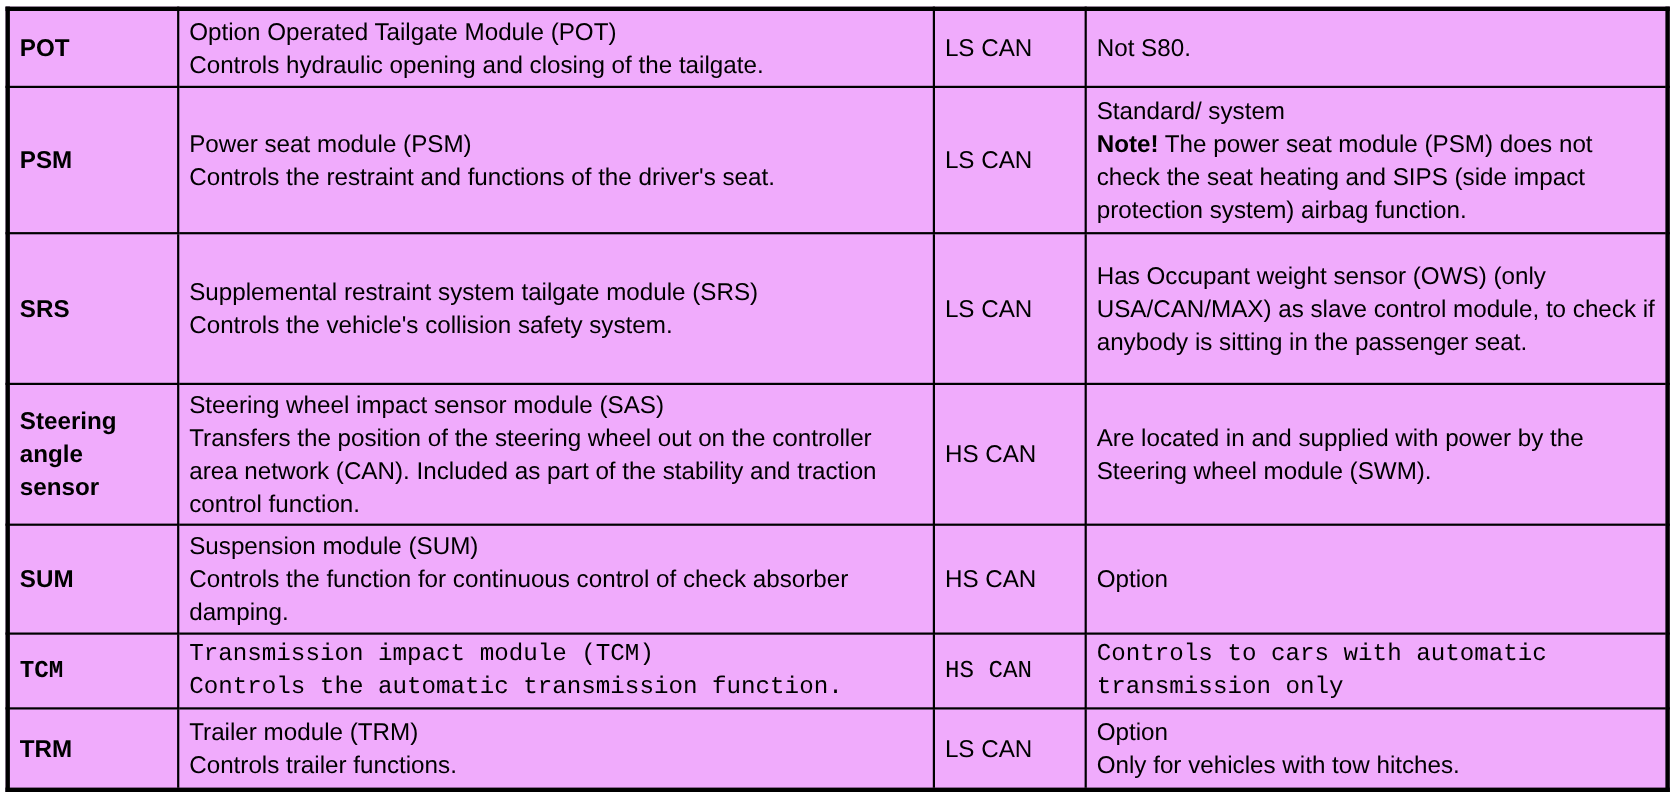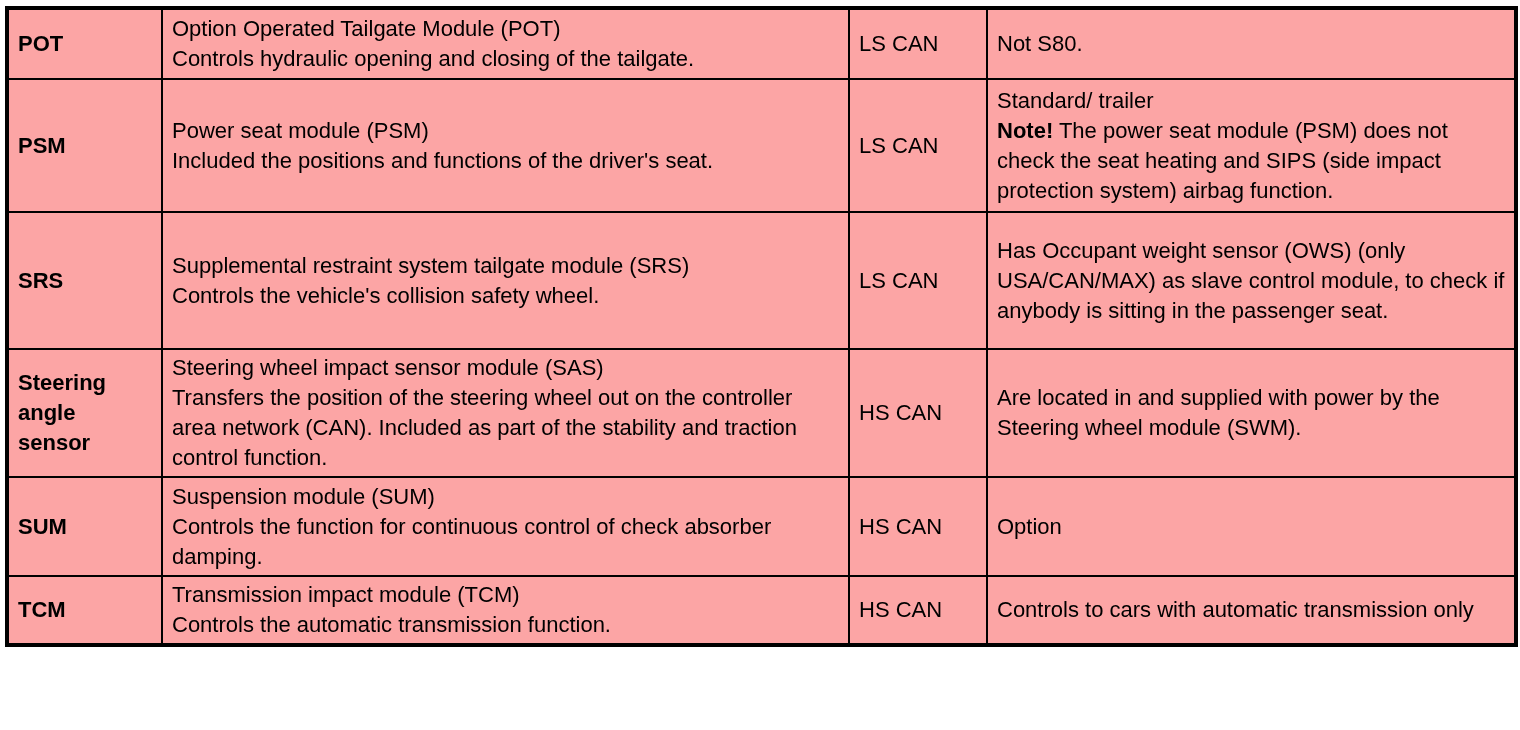--- a/index.html
+++ b/index.html
@@ -18,41 +18,41 @@
     background: #ffffff;
   }
   table.mod-table {
     position: absolute;
     left: 5px;
     top: 6px;
     width: 1509px;
     border-collapse: collapse;
     table-layout: fixed;
     border: 4px solid #000000;
-    background: #fca5a5;
+    background: #f0abfc;
   }
   table.mod-table td {
     border: 2px solid #000000;
     vertical-align: middle;
     padding: 3px 8px 3px 9px;
     font-size: 22px;
     line-height: 30px;
     color: #000000;
     overflow: hidden;
   }
   td.abbr-cell {
     font-weight: bold;
   }
   
   table.mod-table tr:nth-child(1) { height: 71px; }
   table.mod-table tr:nth-child(2) { height: 133px; }
   table.mod-table tr:nth-child(3) { height: 137px; }
   table.mod-table tr:nth-child(4) { height: 95px; }
   table.mod-table tr:nth-child(5) { height: 99px; }
-  table.mod-table tr:nth-child(6) { height: 52px; }
+  table.mod-table tr:nth-child(6) { height: 52px; font-family: Liberation Mono, monospace; }
   table.mod-table tr:nth-child(7) { height: 74px; }
   col.c-abbr  { width: 155px; }
   col.c-desc  { width: 687px; }
   col.c-net   { width: 138px; }
   col.c-notes { width: 529px; }
   .note-label { font-weight: bold; margin-top: 38px; }
 </style>
 </head>
 <body>
 
@@ -73,33 +73,33 @@
           </td>
           <td class="net-cell">LS CAN</td>
           <td class="notes-cell">
             <div>Not S80.</div>
           </td>
         </tr>
         <tr>
           <td class="abbr-cell">PSM</td>
           <td class="desc-cell">
             <div>Power seat module (PSM)</div>
-            <div>Included the positions and functions of the driver's seat.</div>
+            <div>Controls the restraint and functions of the driver's seat.</div>
           </td>
           <td class="net-cell">LS CAN</td>
           <td class="notes-cell">
-            <div>Standard/ trailer</div>
+            <div>Standard/ system</div>
             <div><span class="note-label">Note!</span> The power seat module (PSM) does not check the seat heating and SIPS (side impact protection system) airbag function.</div>
           </td>
         </tr>
         <tr>
           <td class="abbr-cell">SRS</td>
           <td class="desc-cell">
             <div>Supplemental restraint system tailgate module (SRS)</div>
-            <div>Controls the vehicle's collision safety wheel.</div>
+            <div>Controls the vehicle's collision safety system.</div>
           </td>
           <td class="net-cell">LS CAN</td>
           <td class="notes-cell">
             <div>Has Occupant weight sensor (OWS) (only USA/CAN/MAX) as slave control module, to check if anybody is sitting in the passenger seat.</div>
           </td>
         </tr>
         <tr>
           <td class="abbr-cell">Steering angle sensor</td>
           <td class="desc-cell">
             <div>Steering wheel impact sensor module (SAS)</div>
@@ -125,15 +125,27 @@
           <td class="abbr-cell">TCM</td>
           <td class="desc-cell">
             <div>Transmission impact module (TCM)</div>
             <div>Controls the automatic transmission function.</div>
           </td>
           <td class="net-cell">HS CAN</td>
           <td class="notes-cell">
             <div>Controls to cars with automatic transmission only</div>
           </td>
         </tr>
+        <tr>
+          <td class="abbr-cell">TRM</td>
+          <td class="desc-cell">
+            <div>Trailer module (TRM)</div>
+            <div>Controls trailer functions.</div>
+          </td>
+          <td class="net-cell">LS CAN</td>
+          <td class="notes-cell">
+            <div>Option</div>
+            <div>Only for vehicles with tow hitches.</div>
+          </td>
+        </tr>
       </tbody>
   </table>
 </div>
 
 </body></html>

